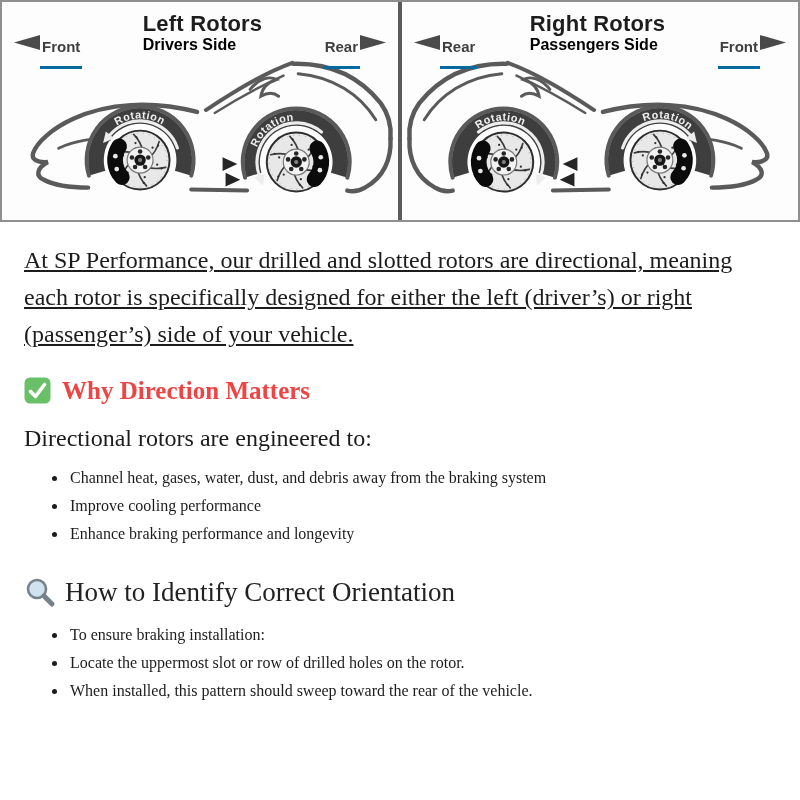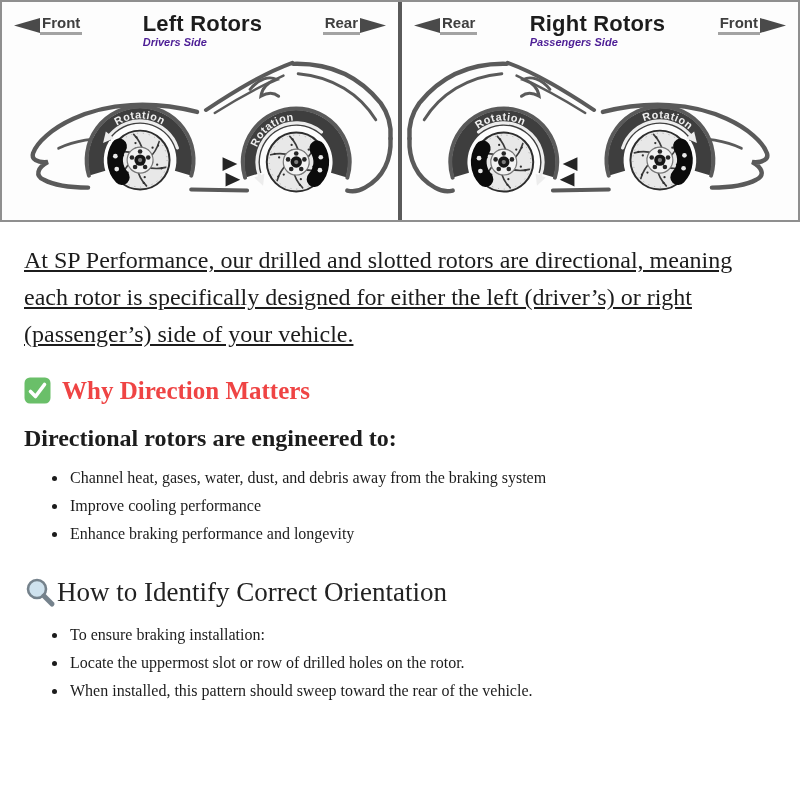--- a/index.html
+++ b/index.html
@@ -18,35 +18,35 @@
   .panel.second{border-left:2px solid #5a5a5a;}
   .panel-header{
     position:absolute;top:6px;left:0;right:0;z-index:3;
     display:flex;justify-content:space-between;align-items:flex-start;
     padding:4px 12px 0 12px;
     font-family:"Liberation Sans", sans-serif;
   }
   .dir{display:flex;align-items:center;gap:0px;margin-top:2px;}
   .dir .lbl{
     font-weight:bold;font-size:15px;color:#3f3f3f;
-    border-bottom:3px solid #a3a3a3;line-height:1.15;padding:0 2px 1px 2px;
+    border-bottom:3px solid #0369a1;line-height:1.15;padding:0 2px 11px 2px;margin-top:24px;
   }
   .dir svg{display:block;}
   .panel-title-wrap{margin-top:0;}
   .panel-title{font-size:22px;font-weight:800;color:#1d1d1d;line-height:1.05;letter-spacing:.2px;}
-  .panel-subtitle{font-size:11px;font-weight:bold;font-style:italic;color:#4c1d95;margin-top:1px;}
+  .panel-subtitle{font-size:16px;font-weight:bold;color:#000000;margin-top:1px;}
   .car-svg{position:absolute;left:0;top:0;width:100%;height:100%;z-index:1;}
   
   .content{padding:8px 28px 0 24px;}
   .intro{font-size:24px;line-height:1.54;margin:12px 0 20px 0;max-width:756px;text-decoration:underline;}
   .h-why{display:flex;align-items:center;gap:11px;margin:24px 0 20px 0;}
   .h-why .txt{font-size:25px;font-weight:bold;color:#ef4444;}
-  .h-how{display:flex;align-items:center;margin:30px 0 14px 0;}
+  .h-how{display:flex;align-items:center;gap:8px;margin:30px 0 14px 0;}
   .h-how .txt{font-size:27px;font-weight:normal;color:#222;}
-  .lead{font-size:24px;margin:0 0 14px 0;font-weight:bold;}
+  .lead{font-size:24px;margin:0 0 14px 0;}
   ul{margin:0 0 10px 0;padding:0 0 0 44px;}
   li{font-size:16px;line-height:1.5;margin:4px 0;padding-left:2px;max-width:716px;}
   li::marker{color:#1c1c1c;}
   .icon-box{flex:0 0 auto;display:flex;align-items:center;}
 </style>
 </head>
 <body>
 
 <div class="diagram">
 

